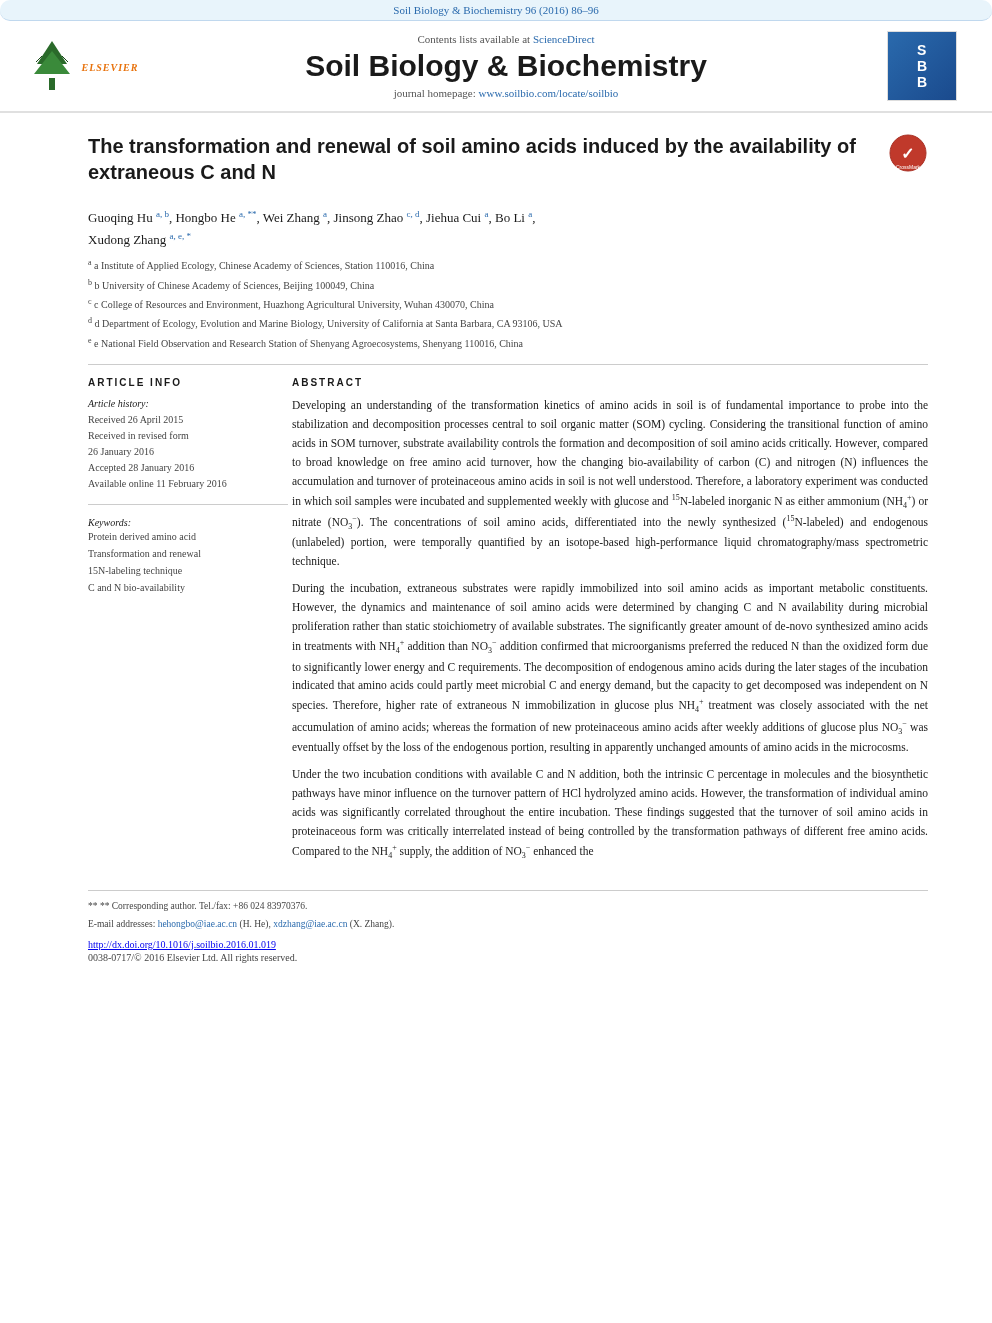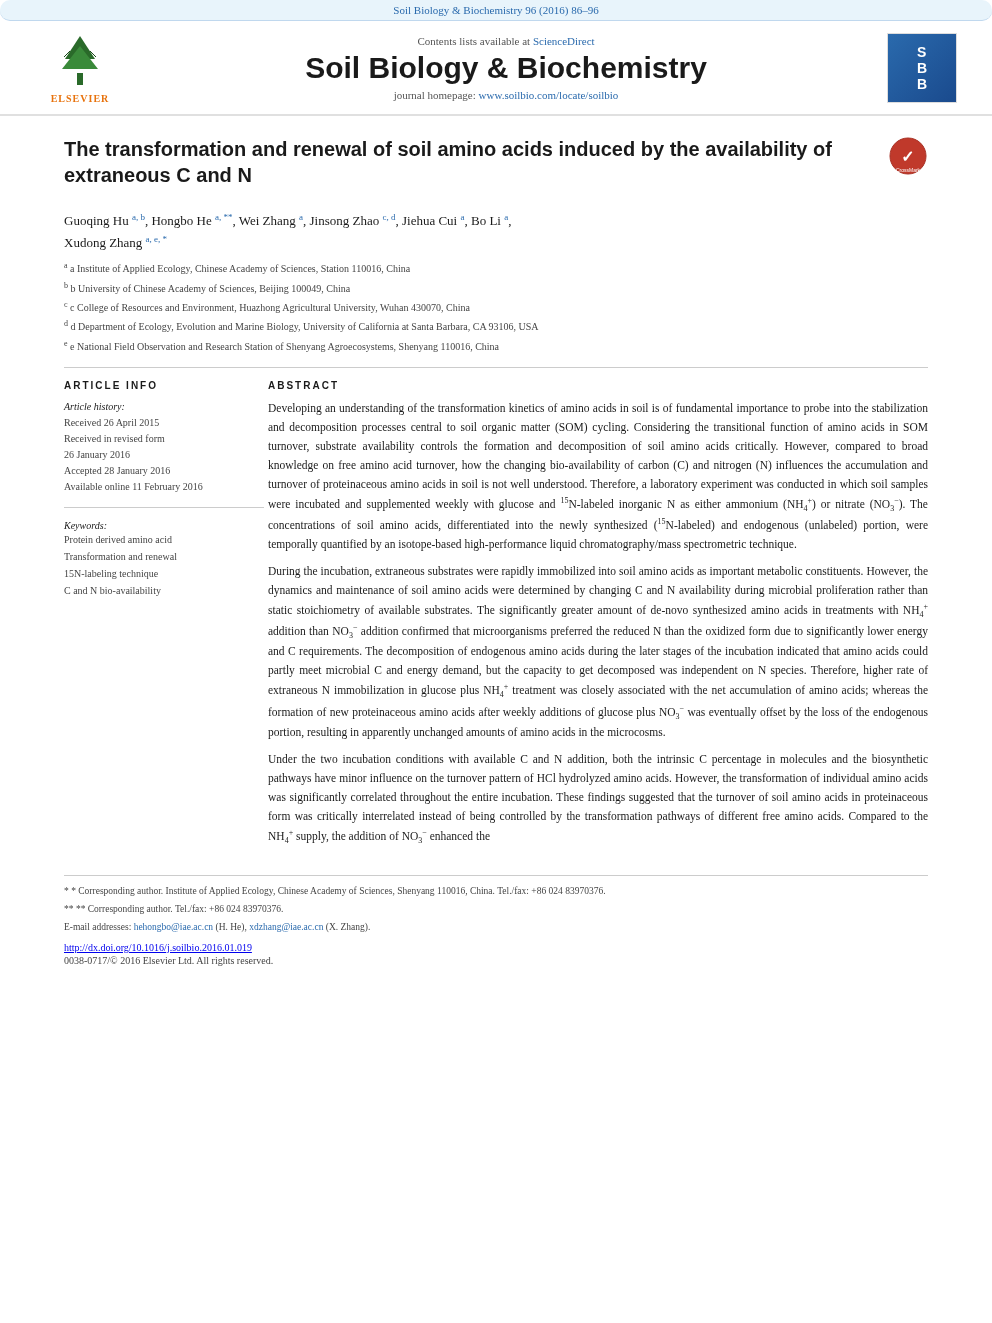--- a/index.html
+++ b/index.html
@@ -32,22 +32,23 @@
       background: #fff;
     }
     .header-left {
       width: 120px;
       display: flex;
       align-items: center;
       justify-content: center;
     }
     .elsevier-logo {
       display: flex;
-      flex-direction: column;
-      align-items: center;
+      flex-direction: row;
+      align-items: center;
+      font-style: italic;
     }
     .elsevier-tree {
       width: 60px;
       height: 60px;
     }
     .elsevier-text {
       font-size: 10px;
       font-weight: bold;
       color: #e8720c;
       letter-spacing: 1px;
@@ -97,20 +98,21 @@
       justify-content: center;
       color: white;
       font-weight: bold;
       font-size: 14px;
       font-family: Arial, sans-serif;
     }
 
     
     .main-content {
       padding: 20px 64px;
+      margin-left: 24px;
     }
 
     
     .article-title-section {
       display: flex;
       align-items: flex-start;
       margin-bottom: 12px;
       padding-bottom: 10px;
     }
     .article-title {
@@ -364,23 +366,20 @@
         <div class="abstract-para">
           Under the two incubation conditions with available C and N addition, both the intrinsic C percentage in molecules and the biosynthetic pathways have minor influence on the turnover pattern of HCl hydrolyzed amino acids. However, the transformation of individual amino acids was significantly correlated throughout the entire incubation. These findings suggested that the turnover of soil amino acids in proteinaceous form was critically interrelated instead of being controlled by the transformation pathways of different free amino acids. Compared to the NH<sub>4</sub><sup>+</sup> supply, the addition of NO<sub>3</sub><sup>−</sup> enhanced the
         </div>
       </div>
     </div>
 
   </div>
 
   <div class="page-footer">
     <div class="footer-note">
-      * <span>* Corresponding author. Institute of Applied Ecology, Chinese Academy of Sciences, Shenyang 110016, China. Tel./fax: +86 024 83970376.</span>
-    </div>
-    <div class="footer-note">
       ** <span>** Corresponding author. Tel./fax: +86 024 83970376.</span>
     </div>
     <div class="footer-note">
       <span>E-mail addresses: </span>
       <a href="#">hehongbo@iae.ac.cn</a>
       <span> (H. He), </span>
       <a href="#">xdzhang@iae.ac.cn</a>
       <span> (X. Zhang).</span>
     </div>
     <div class="footer-doi">

